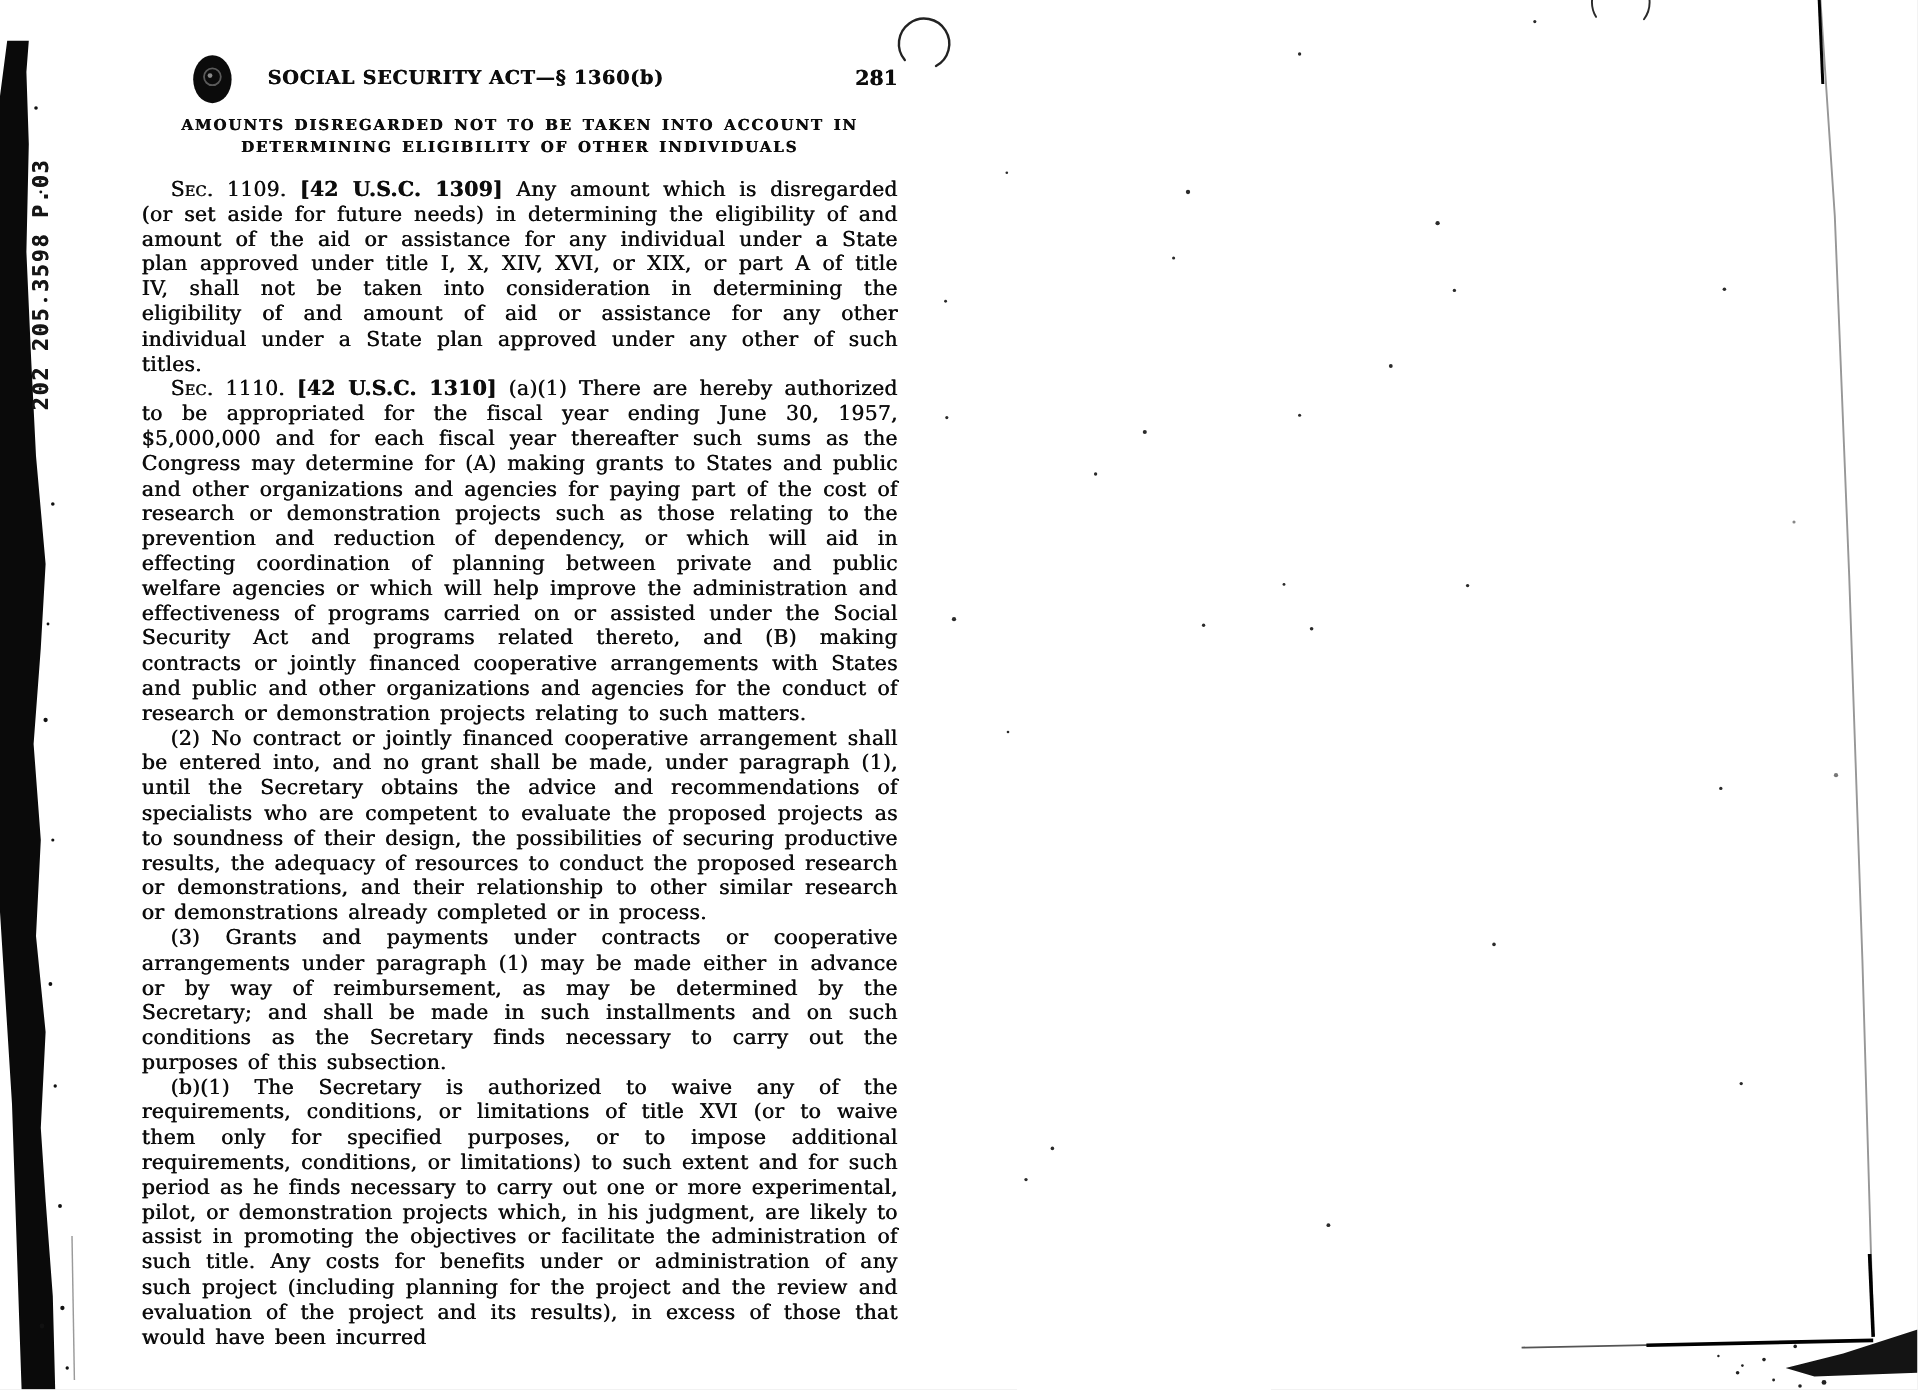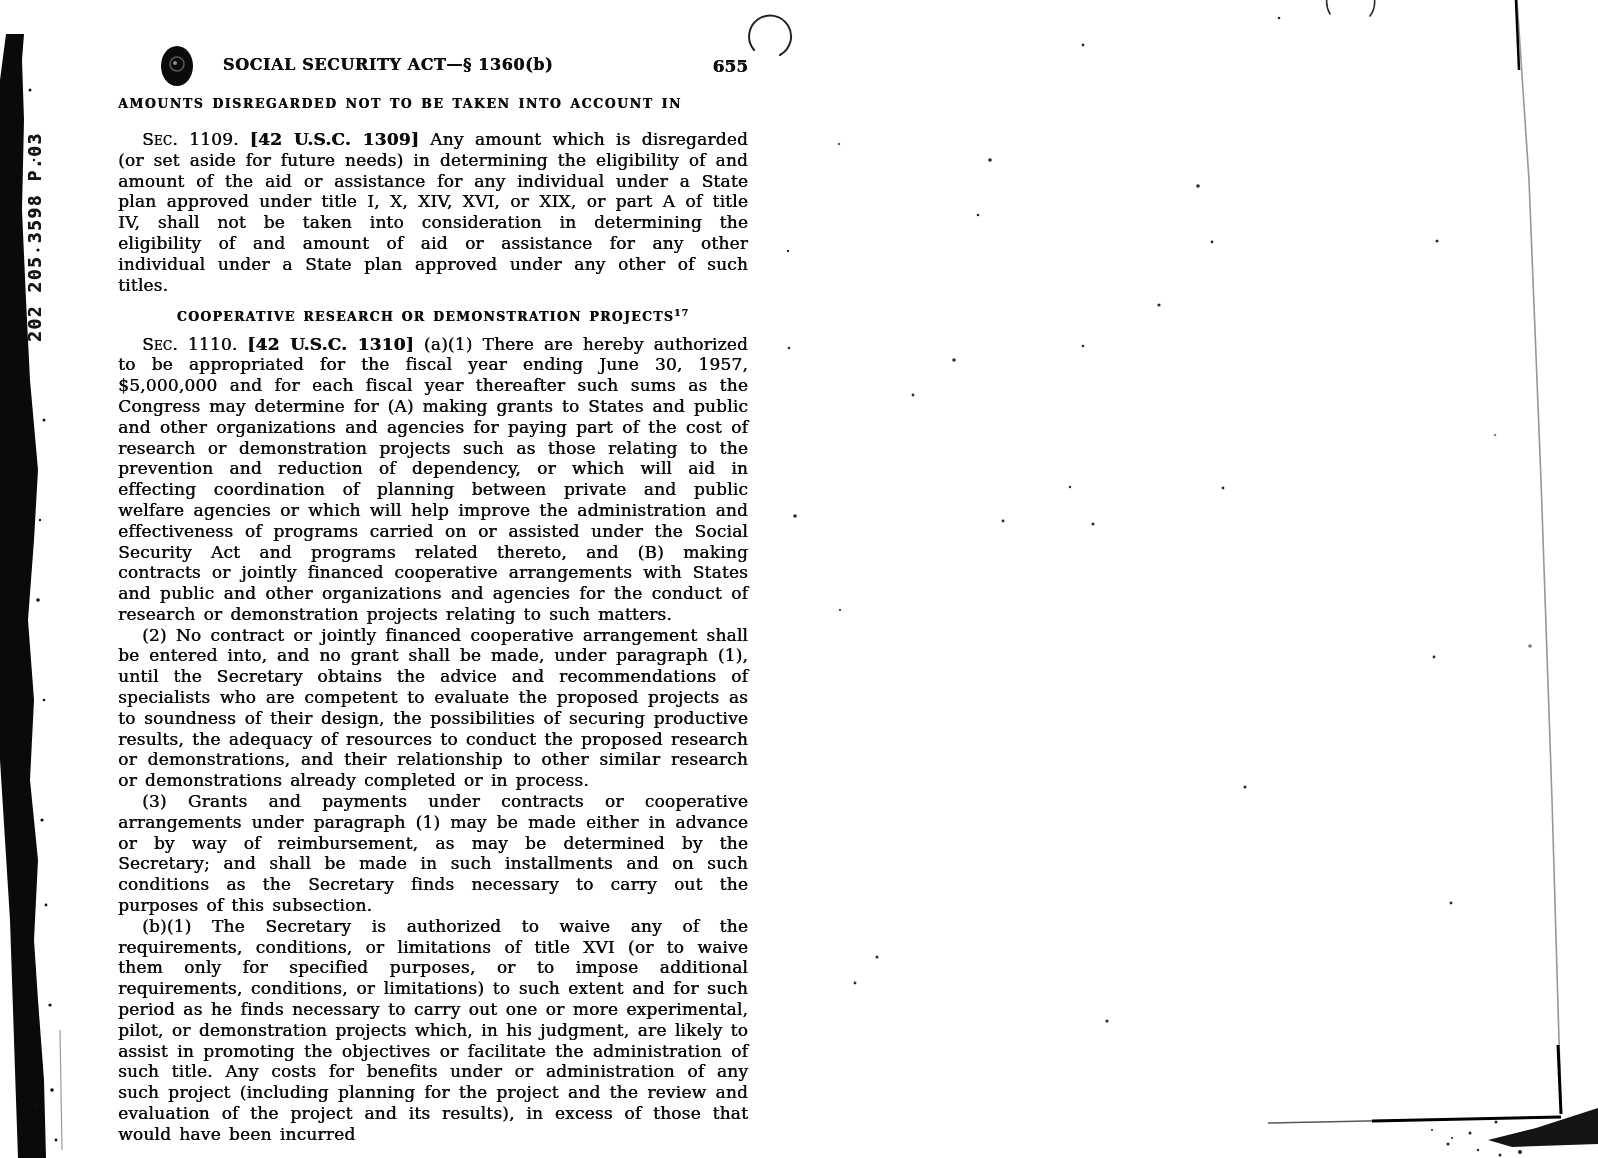--- a/index.html
+++ b/index.html
@@ -26,21 +26,21 @@
     transform:translateX(calc(-50% - 45px));
     font-weight:bold; font-size:16px; letter-spacing:0.6px; white-space:nowrap;
     text-shadow:0.4px 0 currentColor;
   }
   .page-number {
     position:absolute; top:56px; right:0;
     font-weight:bold; font-size:17px; text-shadow:0.4px 0 currentColor;
   }
 
   .heading1 {
-    margin:94px 0 0 0; font-weight:bold;
+    margin:94px 0 0 0; text-align:center; font-weight:bold;
     font-size:12.5px; line-height:19px; letter-spacing:1.6px; word-spacing:2px;
     text-shadow:0.4px 0 currentColor;
   }
   .heading2 {
     margin:13px 0 9px 0; text-align:center; font-weight:bold;
     font-size:12.5px; letter-spacing:1.3px; word-spacing:2px;
     text-shadow:0.4px 0 currentColor;
   }
   .heading2 sup, .footnotes sup { font-size:9px; }
 
@@ -140,32 +140,30 @@
         <circle cx="1495" cy="435" r="1.3" fill="#888"></circle>
     </g>
   </svg>
 
   <div class="fax-vertical">202 205 3598  P.03</div>
 
   <div class="column">
 
     <div class="running-head-row">
       <span class="running-head">SOCIAL SECURITY ACT—§ 1360(b)</span>
-      <span class="page-number">655</span>
+      <span class="page-number">281</span>
     </div>
 
     <div class="heading1">
       <div>AMOUNTS DISREGARDED NOT TO BE TAKEN INTO ACCOUNT IN</div>
+      <div>DETERMINING ELIGIBILITY OF OTHER INDIVIDUALS</div>
     </div>
 
     <p class="body-par first"><span class="lead">Sec. 1109.</span> <span class="cite">[42 U.S.C. 1309]</span> <span>Any amount which is disregarded (or set aside for future needs) in determining the eligibility of and amount of the aid or assistance for any individual under a State plan approved under title I, X, XIV, XVI, or XIX, or part A of title IV, shall not be taken into consideration in determining the eligibility of and amount of aid or assistance for any other individual under a State plan approved under any other of such titles.</span></p>
 
-    <div class="heading2">
-      <span>COOPERATIVE RESEARCH OR DEMONSTRATION PROJECTS</span><sup>17</sup>
-    </div>
 
     <p class="body-par"><span class="lead">Sec. 1110.</span> <span class="cite">[42 U.S.C. 1310]</span> <span>(a)(1) There are hereby authorized to be appropriated for the fiscal year ending June 30, 1957, $5,000,000 and for each fiscal year thereafter such sums as the Congress may determine for (A) making grants to States and public and other organizations and agencies for paying part of the cost of research or demonstration projects such as those relating to the prevention and reduction of dependency, or which will aid in effecting coordination of planning between private and public welfare agencies or which will help improve the administration and effectiveness of programs carried on or assisted under the Social Security Act and programs related thereto, and (B) making contracts or jointly financed cooperative arrangements with States and public and other organizations and agencies for the conduct of research or demonstration projects relating to such matters.</span></p>
 
     <p class="body-par"><span>(2) No contract or jointly financed cooperative arrangement shall be entered into, and no grant shall be made, under paragraph (1), until the Secretary obtains the advice and recommendations of specialists who are competent to evaluate the proposed projects as to soundness of their design, the possibilities of securing productive results, the adequacy of resources to conduct the proposed research or demonstrations, and their relationship to other similar research or demonstrations already completed or in process.</span></p>
 
     <p class="body-par"><span>(3) Grants and payments under contracts or cooperative arrangements under paragraph (1) may be made either in advance or by way of reimbursement, as may be determined by the Secretary; and shall be made in such installments and on such conditions as the Secretary finds necessary to carry out the purposes of this subsection.</span></p>
 
     <p class="body-par"><span>(b)(1) The Secretary is authorized to waive any of the requirements, conditions, or limitations of title XVI (or to waive them only for specified purposes, or to impose additional requirements, conditions, or limitations) to such extent and for such period as he finds necessary to carry out one or more experimental, pilot, or demonstration projects which, in his judgment, are likely to assist in promoting the objectives or facilitate the administration of such title. Any costs for benefits under or administration of any such project (including planning for the project and the review and evaluation of the project and its results), in excess of those that would have been incurred</span></p>
 
   </div>

